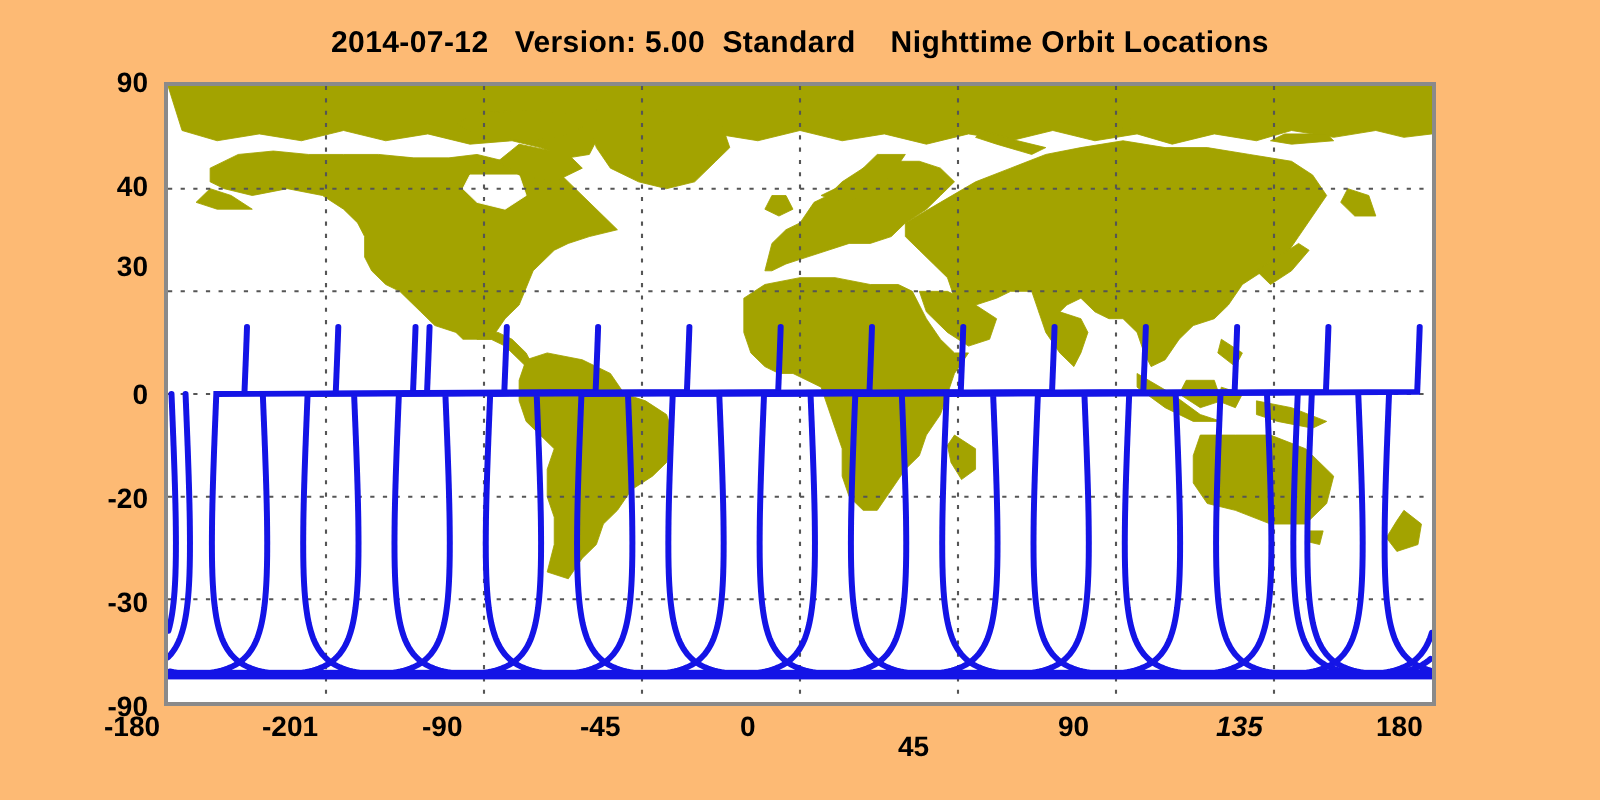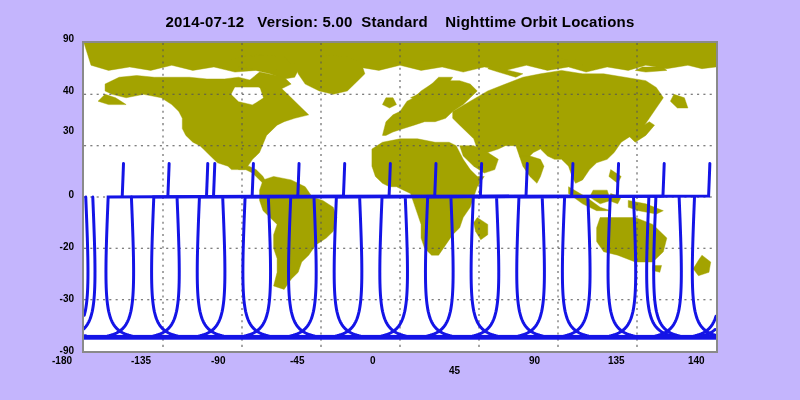--- a/index.html
+++ b/index.html
@@ -10,21 +10,21 @@
   body {
     width: 800px;
     height: 400px;
     overflow: hidden;
     font-family: "Liberation Sans", sans-serif;
   }
   #figure {
     position: relative;
     width: 800px;
     height: 400px;
-    background: #c4b5fd;
+    background: #fdba74;
   }
   #chart-title {
     position: absolute;
     left: 0;
     top: 13px;
     width: 800px;
     text-align: center;
     font-family: "Liberation Sans", sans-serif;
     font-size: 15px;
     font-weight: bold;
@@ -47,21 +47,21 @@
     position: absolute;
     left: 0;
     top: 0;
     width: 100%;
     height: 100%;
     display: block;
   }
   .tick-label {
     position: absolute;
     font-family: "Liberation Sans", sans-serif;
-    font-size: 10px;
+    font-size: 14px;
     font-weight: bold;
     color: #000000;
     white-space: nowrap;
   }
   .ytick {
     text-align: right;
     width: 46px;
   }
   .xtick {
     text-align: left;
@@ -184,22 +184,22 @@
 
   <div class="tick-label ytick" style="left:28px; top:33px;">90</div>
   <div class="tick-label ytick" style="left:28px; top:85px;">40</div>
   <div class="tick-label ytick" style="left:28px; top:125px;">30</div>
   <div class="tick-label ytick" style="left:28px; top:189px;">0</div>
   <div class="tick-label ytick" style="left:28px; top:241px;">-20</div>
   <div class="tick-label ytick" style="left:28px; top:293px;">-30</div>
   <div class="tick-label ytick" style="left:28px; top:345px;">-90</div>
 
   <div class="tick-label xtick" style="left:52px;  top:355px;">-180</div>
-  <div class="tick-label xtick" style="left:131px; top:355px;">-135</div>
+  <div class="tick-label xtick" style="left:131px; top:355px;">-201</div>
   <div class="tick-label xtick" style="left:211px; top:355px;">-90</div>
   <div class="tick-label xtick" style="left:290px; top:355px;">-45</div>
   <div class="tick-label xtick" style="left:370px; top:355px;">0</div>
   <div class="tick-label xtick" style="left:449px; top:365px;">45</div>
   <div class="tick-label xtick" style="left:529px; top:355px;">90</div>
-  <div class="tick-label xtick" style="left:608px; top:355px;">135</div>
-  <div class="tick-label xtick" style="left:688px; top:355px;">140</div>
+  <div class="tick-label xtick" style="left:608px; top:355px;font-style:italic;">135</div>
+  <div class="tick-label xtick" style="left:688px; top:355px;">180</div>
 
 </div>
 
 </body></html>

